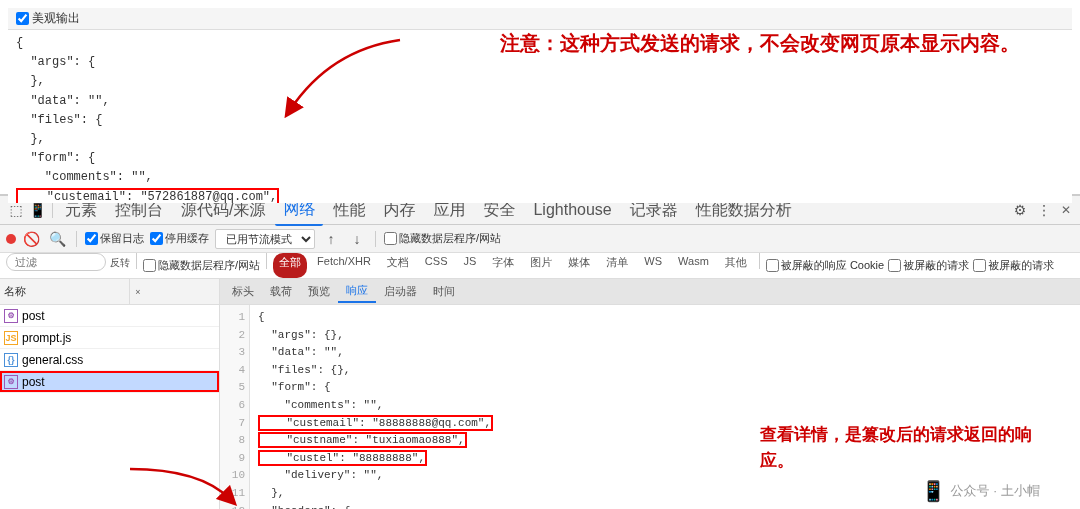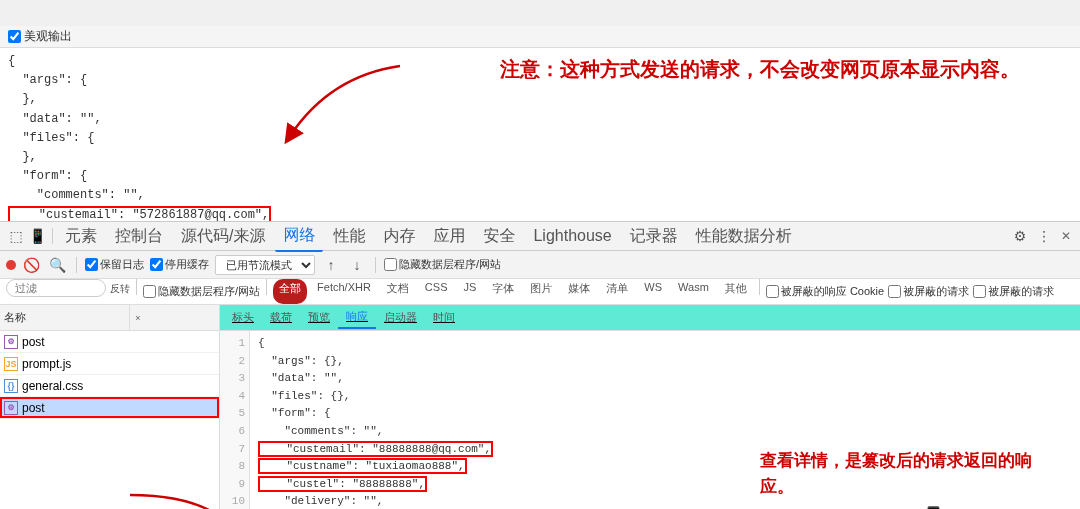--- a/index.html
+++ b/index.html
@@ -4,22 +4,21 @@
   <style>
     * { box-sizing: border-box; margin: 0; padding: 0; }
     body { font-family: 'Arial', sans-serif; background: #f0f0f0; width: 1080px; height: 509px; overflow: hidden; position: relative; }
 
     
     .top-section {
       background: #fff;
       height: 195px;
       border-bottom: 1px solid #ccc;
       position: relative;
-      padding: 0;
-      margin-top: 26px;
+      padding: 8px;
     }
 
     .top-bar {
       background: #f5f5f5;
       border-bottom: 1px solid #ddd;
       padding: 2px 8px;
       font-size: 12px;
       display: flex;
       align-items: center;
       gap: 6px;
@@ -200,27 +199,26 @@
 
     
     .response-panel {
       flex: 1;
       display: flex;
       flex-direction: column;
       overflow: hidden;
     }
 
     .response-tabs {
-      background: #5eead4;
+      background: #e5e5e5;
       border-bottom: 1px solid #ddd;
       height: 26px;
       display: flex;
       align-items: center;
       padding: 0 4px;
-      text-decoration: underline;
     }
 
     .resp-tab {
       padding: 3px 8px;
       font-size: 11px;
       color: #555;
       cursor: pointer;
     }
     .resp-tab.active {
       color: #1a73e8;

